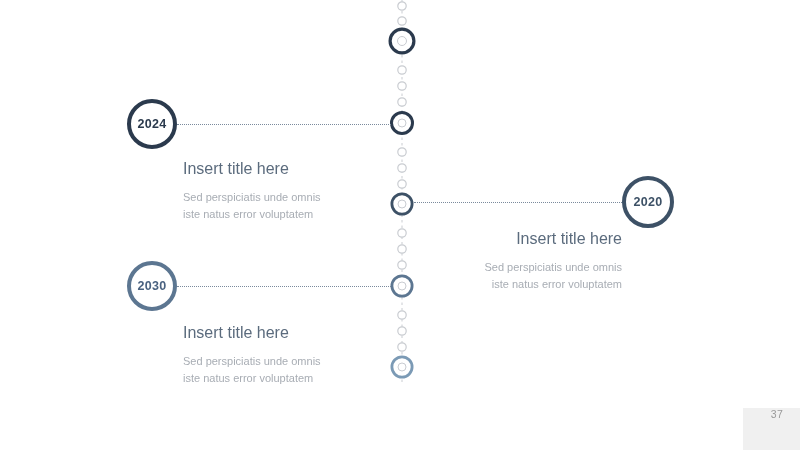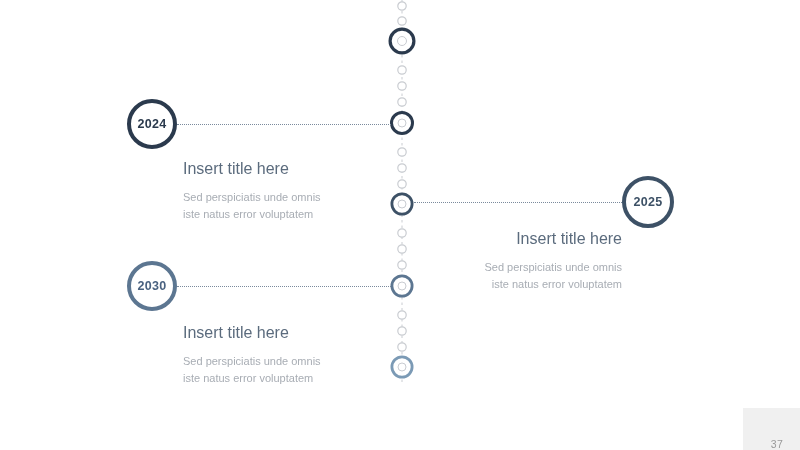--- a/index.html
+++ b/index.html
@@ -78,21 +78,21 @@
 
   
   #page-number {
     position: absolute;
     right: 0;
     bottom: 0;
     width: 46px;
     height: 42px;
     background: #f0f0f0;
     display: flex;
-    align-items: flex-end;
+    align-items: flex-start;
     justify-content: center;
     font-size: 10.5px;
     color: #9a9a9a;
     letter-spacing: 0.4px;
     padding-left: 11px;
   }
 </style>
 </head>
 <body>
 
@@ -141,21 +141,21 @@
       <div class="badge" style="width: 50px; height: 50px; left: 127px; top: 99px; border: 4.5px solid rgb(43, 58, 77);">
         <span class="badge-label" style="color: rgb(43, 58, 77);">2024</span>
       </div>
       <div class="textblock align-left" style="top: 159px; left: 183px; width: 300px;">
         <div class="tb-title">Insert title here</div>
         <div class="tb-body">Sed perspiciatis unde omnis</div>
         <div class="tb-body">iste natus error voluptatem</div>
       </div>
       <div class="connector" style="left: 414px; top: 202px; width: 208px;"></div>
       <div class="badge" style="width: 52px; height: 52px; left: 622px; top: 176px; border: 4.2px solid rgb(61, 81, 102);">
-        <span class="badge-label" style="color: rgb(61, 81, 102);">2025</span>
+        <span class="badge-label" style="color: rgb(61, 81, 102);">2020</span>
       </div>
       <div class="textblock align-right" style="top: 229px; left: 322px; width: 300px;">
         <div class="tb-title">Insert title here</div>
         <div class="tb-body">Sed perspiciatis unde omnis</div>
         <div class="tb-body">iste natus error voluptatem</div>
       </div>
       <div class="connector" style="left: 177px; top: 286px; width: 214px;"></div>
       <div class="badge" style="width: 50px; height: 50px; left: 127px; top: 261px; border: 4.2px solid rgb(92, 118, 145);">
         <span class="badge-label" style="color: rgb(74, 98, 128);">2030</span>
       </div>

